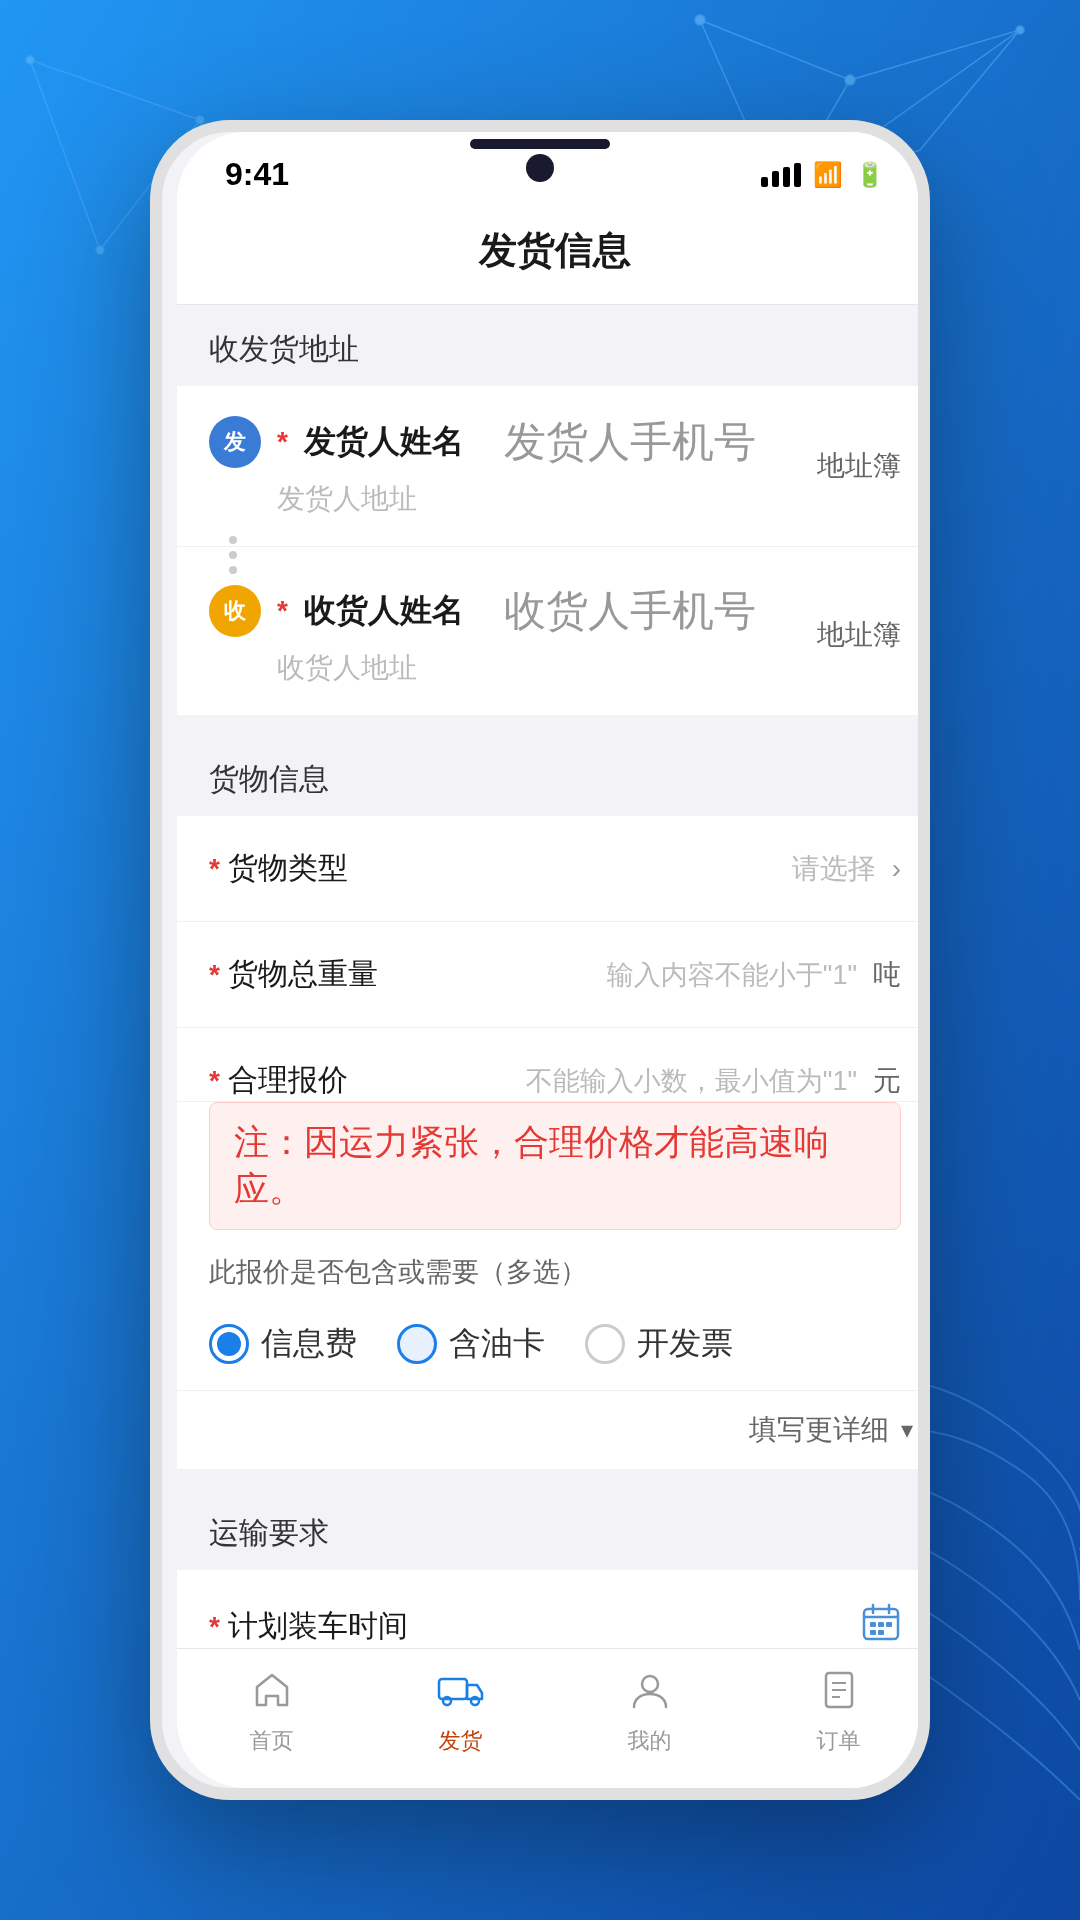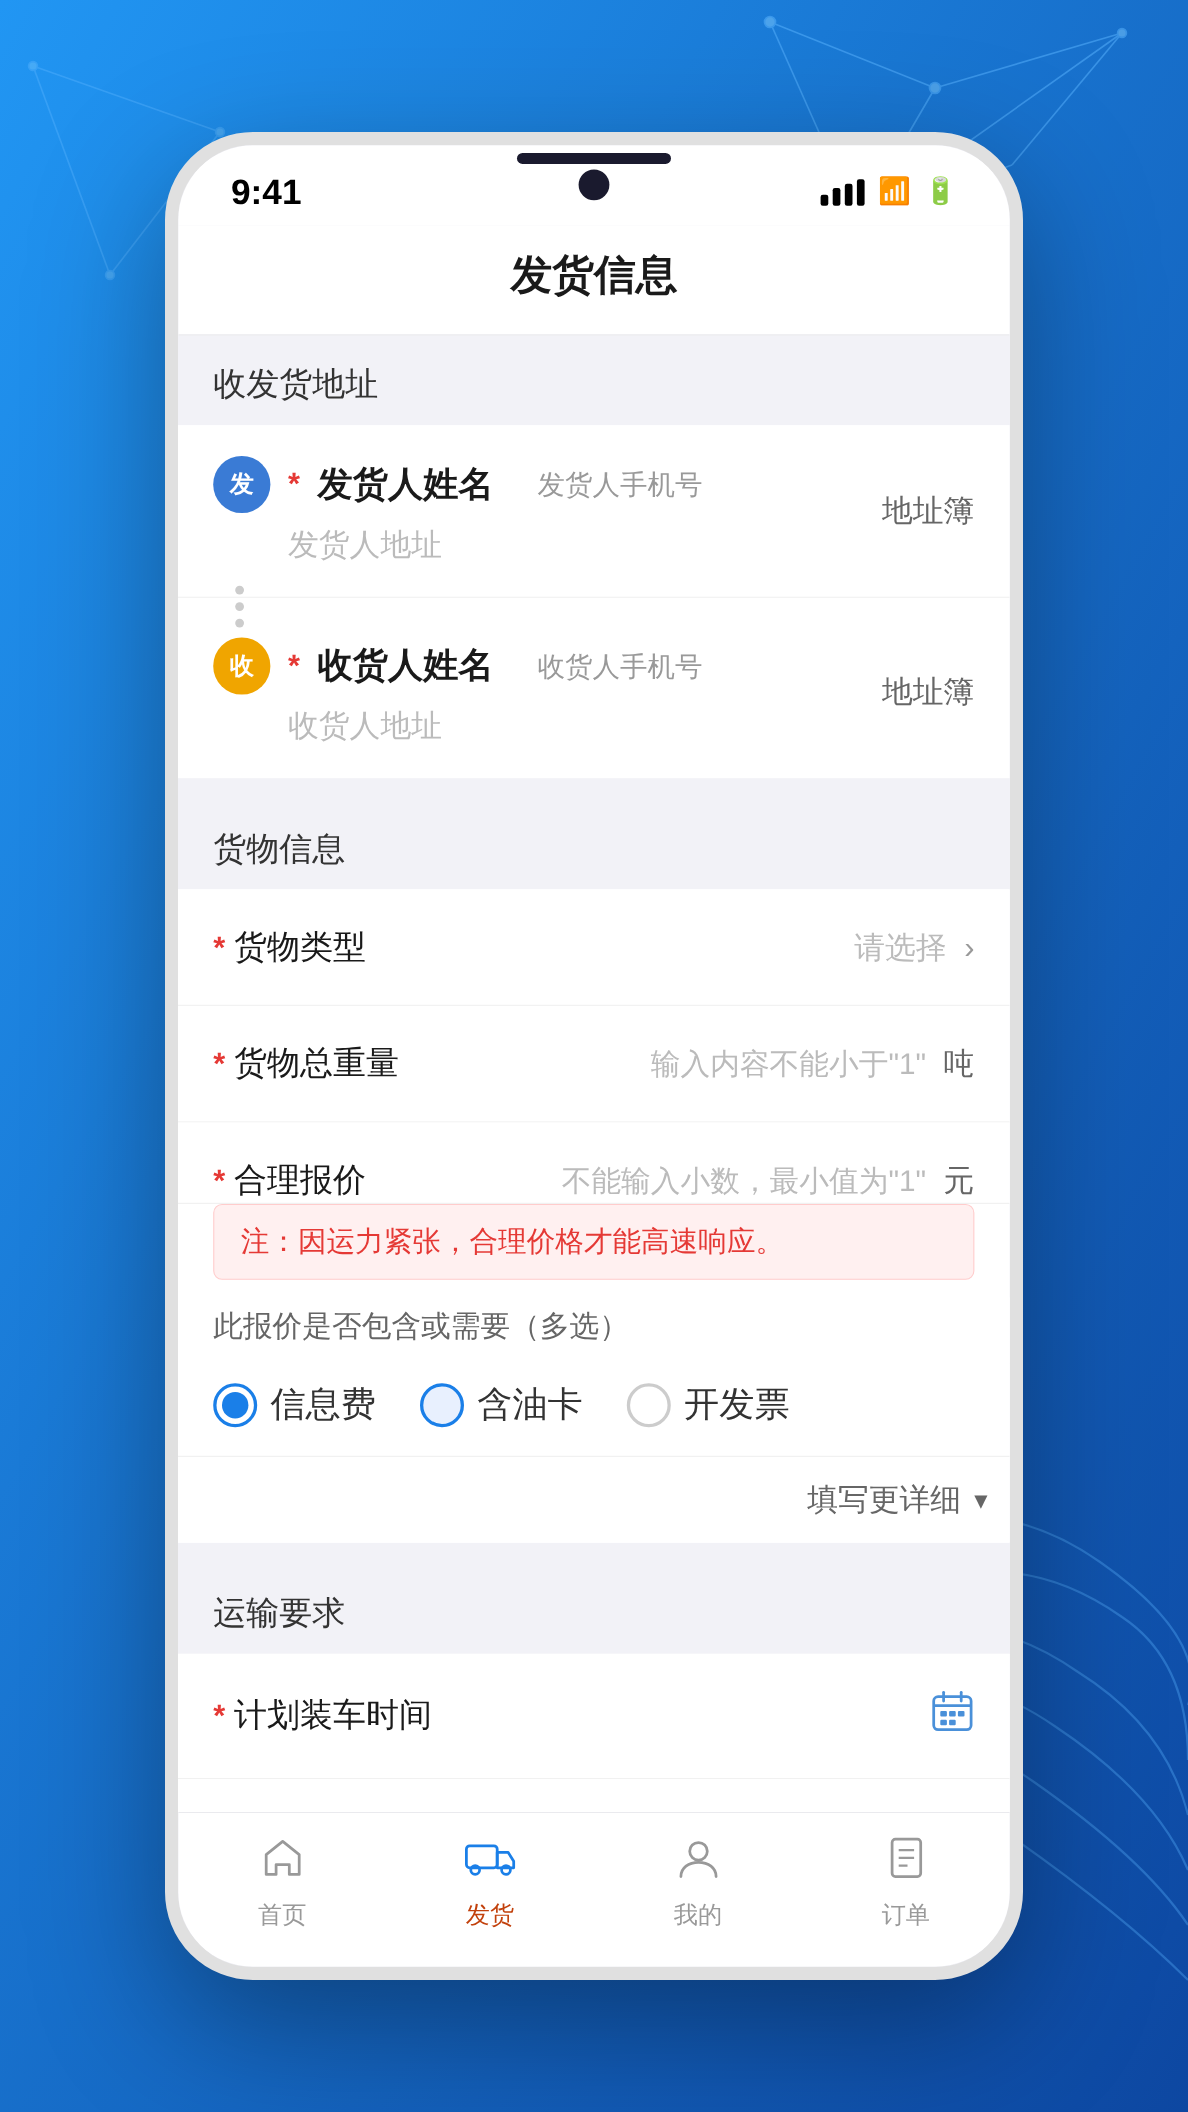--- a/index.html
+++ b/index.html
@@ -33,20 +33,21 @@
       border: 12px solid #e0e0e0;
     }
     .phone-screen {
       width: 100%;
       height: 100%;
       background: #f2f2f7;
       border-radius: 68px;
       overflow: hidden;
       display: flex;
       flex-direction: column;
+      margin-left: 15px;
     }
     
     .status-bar {
       background: #fff;
       display: flex;
       justify-content: space-between;
       align-items: center;
       padding: 24px 48px 12px;
       flex-shrink: 0;
     }
@@ -174,21 +175,21 @@
       color: #e53935;
       font-size: 28px;
       font-weight: 600;
     }
     .field-name {
       font-size: 32px;
       font-weight: 700;
       color: #1a1a1a;
     }
     .field-phone {
-      font-size: 25px;
+      font-size: 42px;
       color: #999;
       margin-left: 24px;
     }
     .address-book-btn {
       position: absolute;
       right: 32px;
       top: 50%;
       transform: translateY(-50%);
       font-size: 28px;
       color: #666;
@@ -245,21 +246,21 @@
       color: #4a90d9;
       margin-left: 8px;
     }
     
     .notice-box {
       background: #fff0f0;
       border: 1px solid #ffcccc;
       border-radius: 8px;
       padding: 16px 24px;
       margin: 0 32px 16px;
-      font-size: 26px;
+      font-size: 35px;
       color: #e53935;
     }
     
     .radio-description {
       padding: 8px 32px 16px;
       font-size: 27px;
       color: #666;
       background: #fff;
     }
     .radio-group {

